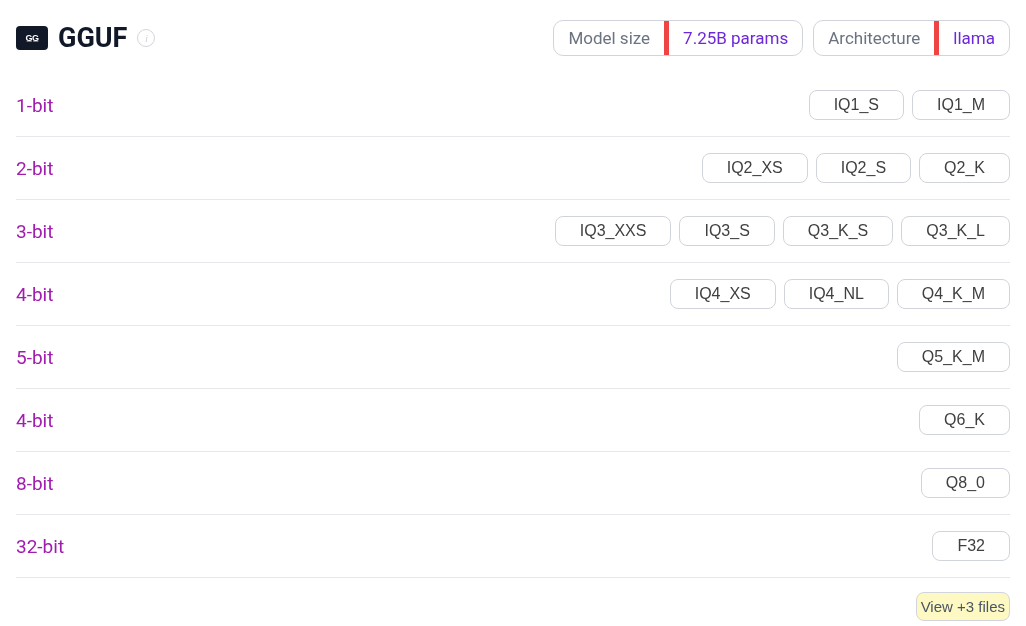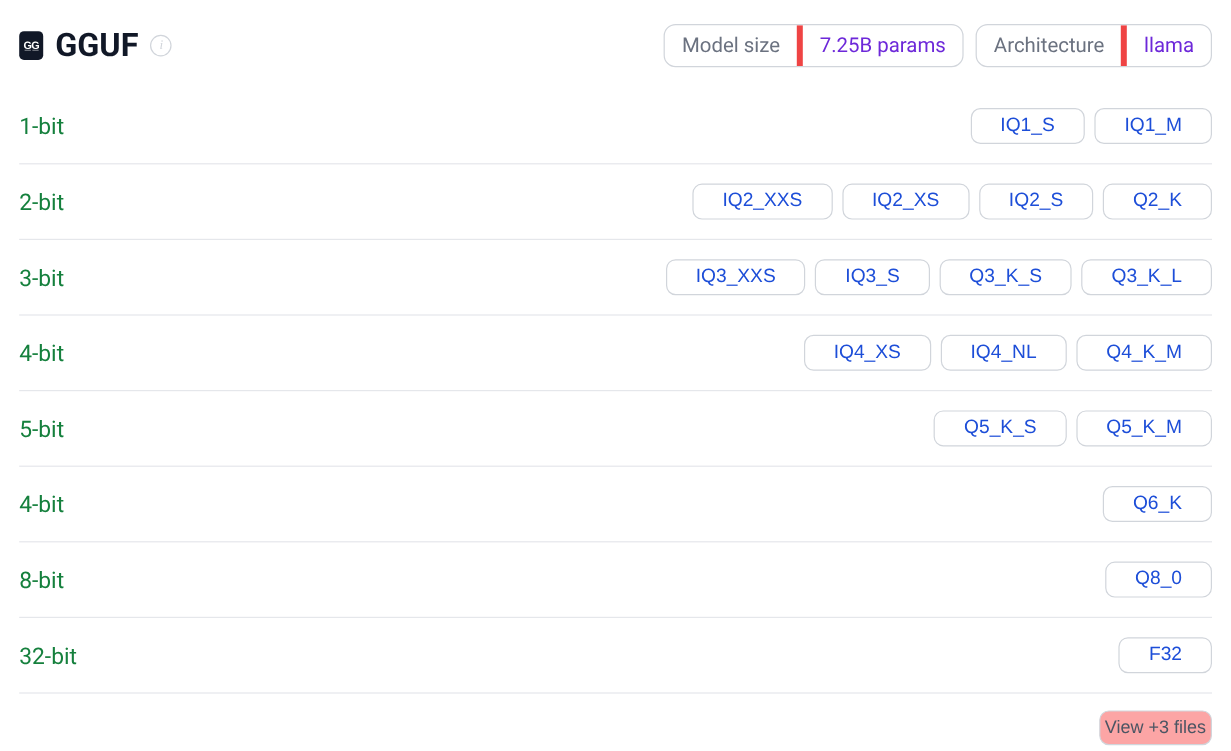--- a/index.html
+++ b/index.html
@@ -19,21 +19,21 @@
       justify-content: space-between;
       align-items: center;
       margin-bottom: 18px;
     }
     .header-left {
       display: flex;
       align-items: center;
       gap: 10px;
     }
     .gguf-icon {
-      width: 20px;
+      width: 32px;
       height: 24px;
       background: #111827;
       border-radius: 4px;
       display: flex;
       align-items: center;
       justify-content: center;
       color: #fff;
       font-size: 9px;
       font-weight: bold;
       letter-spacing: -0.5px;
@@ -78,50 +78,50 @@
     }
     .row {
       display: flex;
       justify-content: space-between;
       align-items: center;
       padding: 16px 0;
       border-bottom: 1px solid #e5e7eb;
     }
     .row-label {
       font-size: 19px;
-      color: #15803d;
+      color: #a21caf;
       font-weight: 400;
     }
     .chips {
       display: flex;
       gap: 8px;
       flex-wrap: wrap;
       justify-content: flex-end;
     }
     .chip {
       border: 1px solid #d1d5db;
       border-radius: 8px;
       padding: 5px 24px;
       font-size: 16px;
-      color: #1d4ed8;
+      color: #404040;
       background: #fff;
       cursor: pointer;
     }
     .footer {
       display: flex;
       justify-content: flex-end;
       padding-top: 14px;
     }
     .view-more {
       border: 1px solid #d1d5db;
       border-radius: 8px;
       padding: 5px 4px;
       font-size: 15px;
       color: #4b5563;
-      background: #fca5a5;
+      background: #fef9c3;
       cursor: pointer;
     }
   </style>
 </head>
 <body>
 
 <div class="header">
   <div class="header-left">
     <div class="gguf-icon">G̲G̲</div>
     <div class="title">GGUF</div>
@@ -143,21 +143,20 @@
     <div class="row">
       <div class="row-label">1-bit</div>
       <div class="chips">
         <button class="chip">IQ1_S</button>
         <button class="chip">IQ1_M</button>
       </div>
     </div>
     <div class="row">
       <div class="row-label">2-bit</div>
       <div class="chips">
-        <button class="chip">IQ2_XXS</button>
         <button class="chip">IQ2_XS</button>
         <button class="chip">IQ2_S</button>
         <button class="chip">Q2_K</button>
       </div>
     </div>
     <div class="row">
       <div class="row-label">3-bit</div>
       <div class="chips">
         <button class="chip">IQ3_XXS</button>
         <button class="chip">IQ3_S</button>
@@ -169,21 +168,20 @@
       <div class="row-label">4-bit</div>
       <div class="chips">
         <button class="chip">IQ4_XS</button>
         <button class="chip">IQ4_NL</button>
         <button class="chip">Q4_K_M</button>
       </div>
     </div>
     <div class="row">
       <div class="row-label">5-bit</div>
       <div class="chips">
-        <button class="chip">Q5_K_S</button>
         <button class="chip">Q5_K_M</button>
       </div>
     </div>
     <div class="row">
       <div class="row-label">4-bit</div>
       <div class="chips">
         <button class="chip">Q6_K</button>
       </div>
     </div>
     <div class="row">

